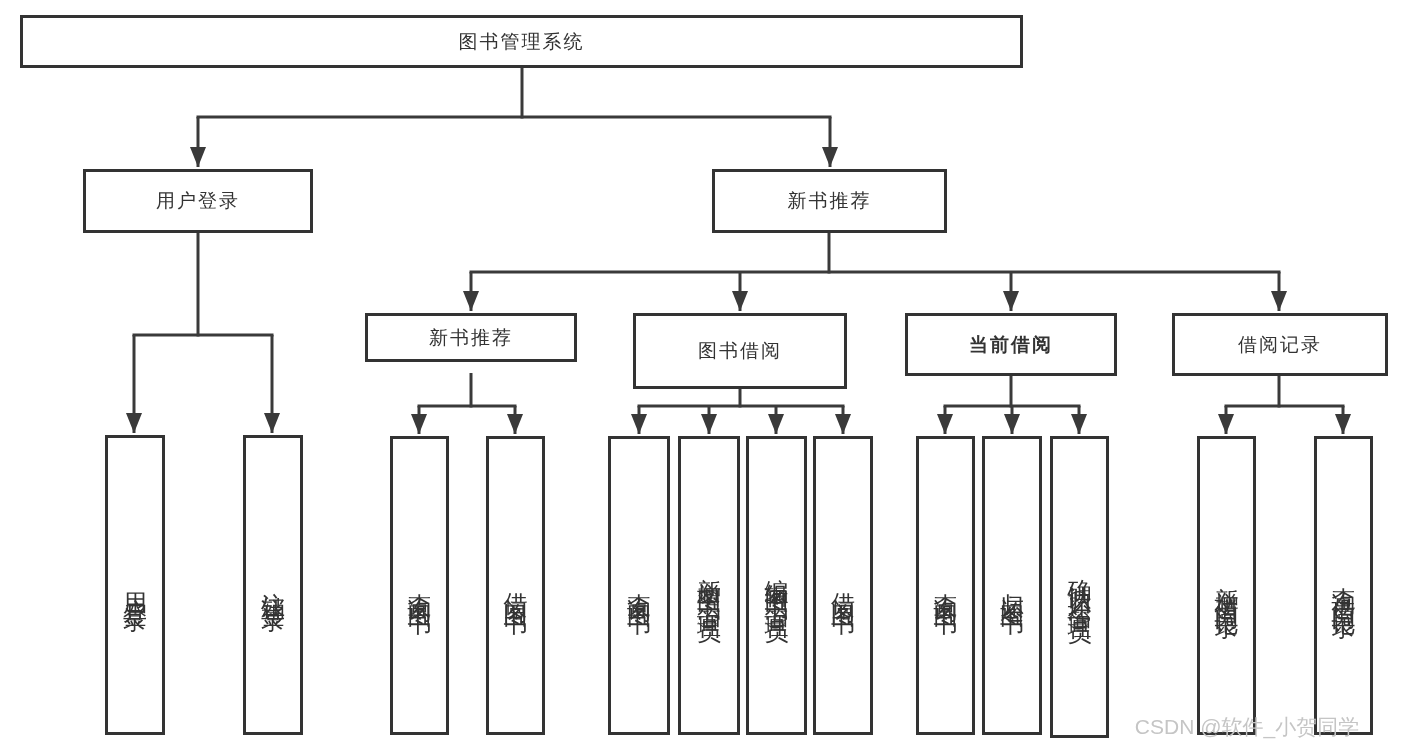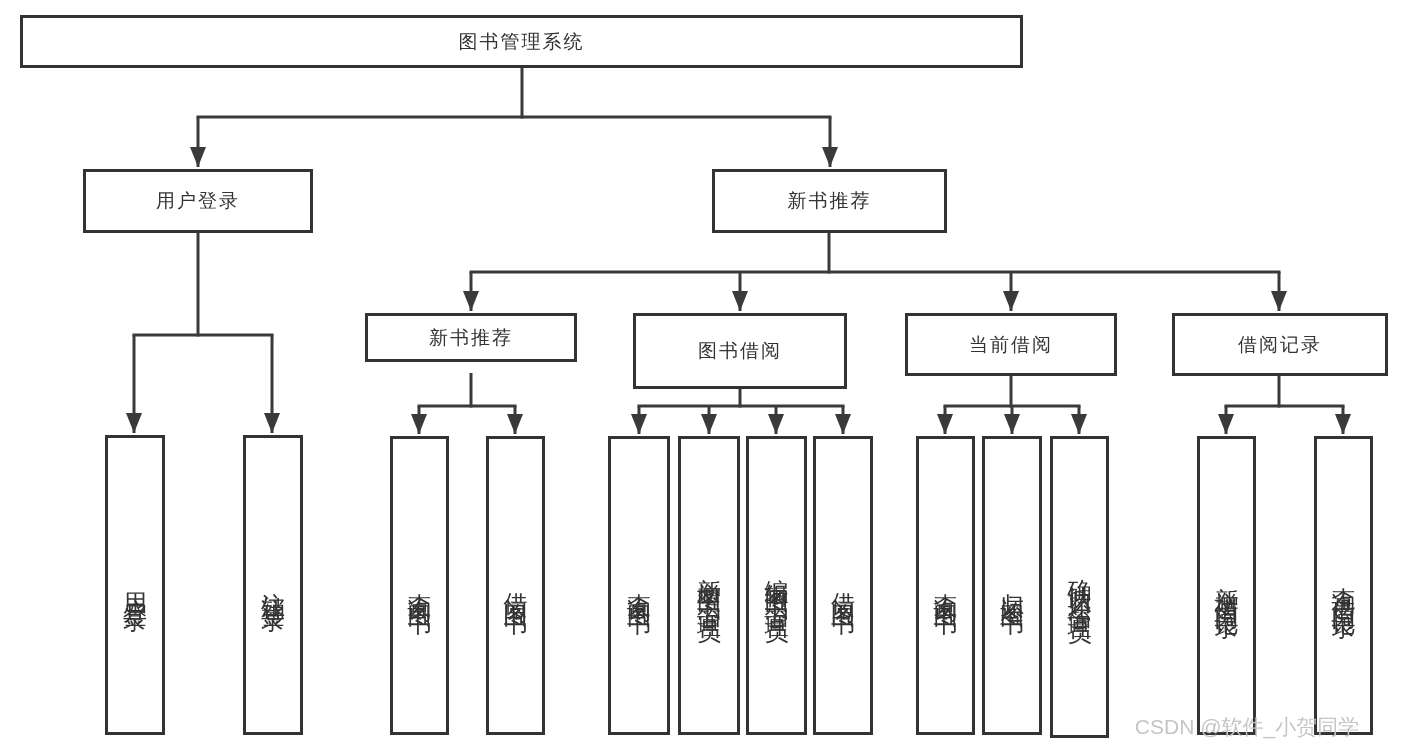--- a/index.html
+++ b/index.html
@@ -95,21 +95,21 @@
     <line x1="1343" y1="406" x2="1343" y2="434" marker-end="url(#ah)"></line>
   </svg>
 
   <div class="node hnode" style="left:20px;top:15px;width:1003px;height:53px;">图书管理系统</div>
 
   <div class="node hnode" style="left:83px;top:169px;width:230px;height:64px;">用户登录</div>
   <div class="node hnode" style="left:712px;top:169px;width:235px;height:64px;">新书推荐</div>
 
   <div class="node hnode" style="left:365px;top:313px;width:212px;height:49px;">新书推荐</div>
   <div class="node hnode" style="left:633px;top:313px;width:214px;height:76px;">图书借阅</div>
-  <div class="node hnode" style="left:905px;top:313px;width:212px;height:63px;">当前借阅</div>
+  <div class="node hnode" style="left:905px;top:313px;width:212px;height:63px;font-weight:bold;">当前借阅</div>
   <div class="node hnode" style="left:1172px;top:313px;width:216px;height:63px;">借阅记录</div>
 
   <div class="node vnode" style="left:105px;top:435px;width:60px;height:300px;">
     <span class="vt">用户登录</span>
   </div>
   <div class="node vnode" style="left:243px;top:435px;width:60px;height:300px;">
     <span class="vt">注销登录</span>
   </div>
 
   <div class="node vnode" style="left:390px;top:436px;width:59px;height:299px;">

